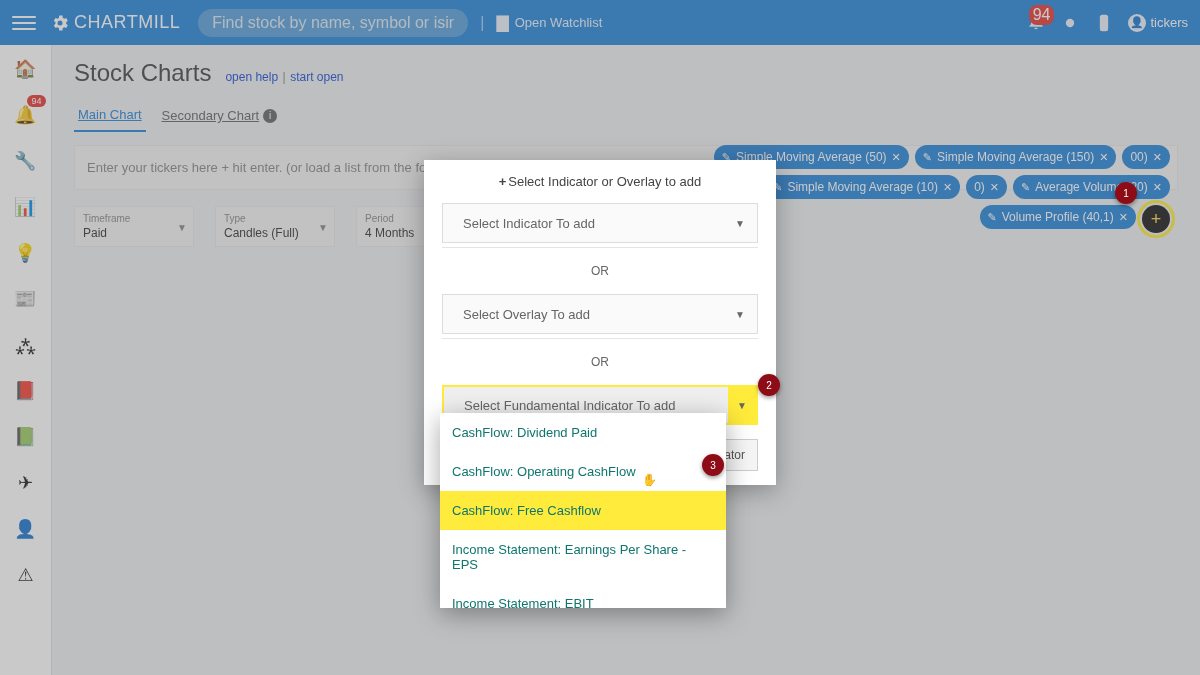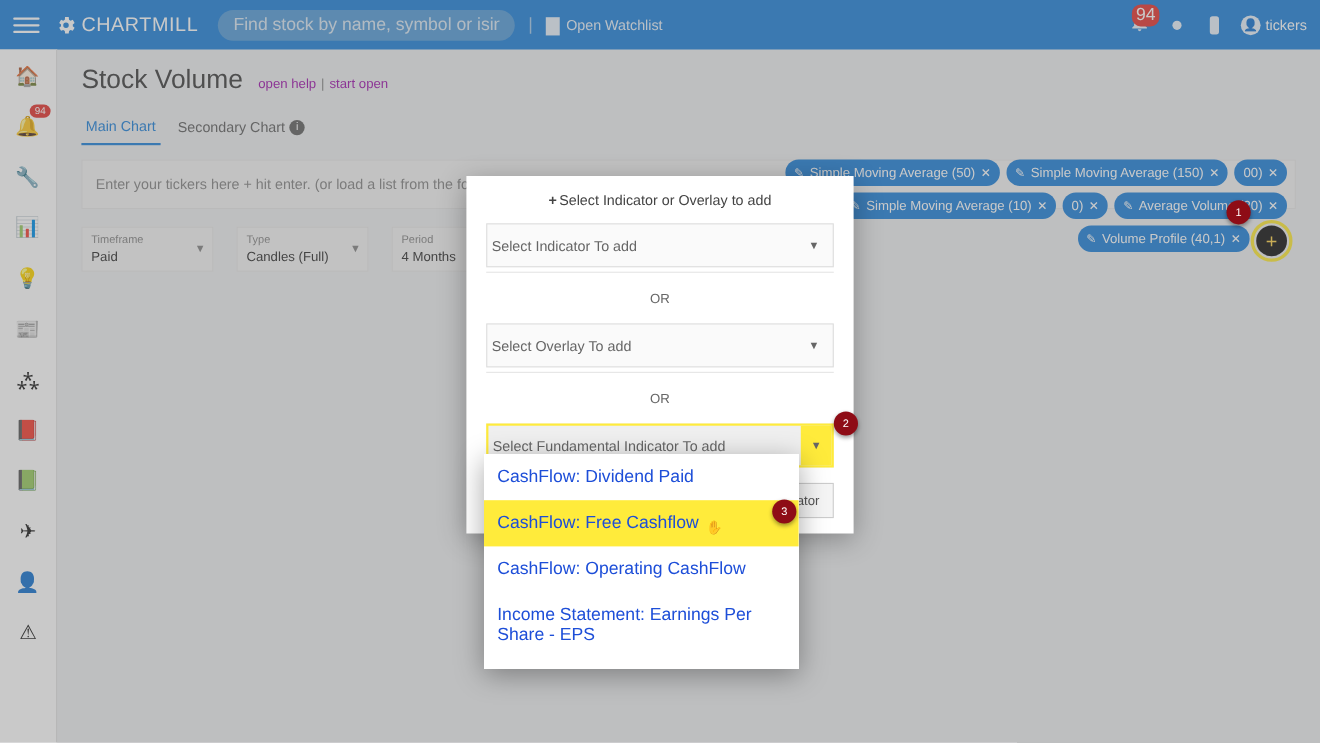--- a/index.html
+++ b/index.html
@@ -27,24 +27,24 @@
 
 
 .sidebar { position: absolute; top: 45px; left: 0; width: 52px; height: 630px; background: #fff; display: flex; flex-direction: column; align-items: center; padding-top: 8px; gap: 14px; border-right: 1px solid #e0e0e0; z-index: 2; }
 .sidebar .sitem { width: 32px; height: 32px; display: flex; align-items: center; justify-content: center; color: #202020; font-size: 18px; cursor: pointer; position: relative; }
 .sidebar .sitem.badge94::after { content: "94"; position: absolute; top: -4px; right: -4px; background:#e53935; color:#fff; font-size:9px; padding:1px 4px; border-radius:8px; }
 
 
 .main { position: absolute; top: 45px; left: 52px; right: 0; bottom: 0; padding: 14px 22px; }
 .title-row { display: flex; align-items: baseline; gap: 14px; margin-bottom: 12px; }
 .title-row h1 { font-size: 24px; font-weight: 400; color: #444; }
-.title-row a { font-size: 12px; color: #a21caf; text-decoration: none; margin-top: 12px; }
+.title-row a { font-size: 12px; color: #1d4ed8; text-decoration: none; margin-top: 12px; }
 .title-row .pipe { font-size: 12px; color: #888; }
 .tabs { display: flex; gap: 12px; border-bottom: 1px solid transparent; margin-bottom: 12px; }
-.tab { font-size: 13px; color: #666; padding: 8px 4px; cursor: pointer; display:flex; align-items:center; gap:4px; }
+.tab { font-size: 13px; color: #666; padding: 8px 4px; cursor: pointer; display:flex; align-items:center; gap:4px;text-decoration:underline; }
 .tab.active { color: #2584da; border-bottom: 2px solid #2584da; }
 .tab .info { width:14px; height:14px; border-radius:50%; background:#666; color:#fff; font-size:10px; display:flex;align-items:center;justify-content:center; }
 
 .card { background: #f5f5f5; border: 1px solid #e8e8e8; margin-bottom: 10px; }
 .ticker-input { padding: 14px 12px; font-size: 13px; }
 .ticker-input input { width: 500px; border: none; background: transparent; outline: none; font-size: 13px; color:#666; }
 .ticker-input input::placeholder { color:#888; }
 .ctrl-row { display: flex; gap: 21px; padding: 6px 0; }
 .select { width: 120px; background: #f5f5f5; border: 1px solid #e8e8e8; padding: 6px 8px; position: relative; }
 .select .lbl { font-size: 10px; color: #888; }
@@ -57,32 +57,32 @@
 .chip .pen, .chip .x { font-size: 11px; cursor: pointer; }
 .add-btn { width: 28px; height: 28px; border-radius: 50%; background: #1a1a1a; color: #ffd54f; display:flex; align-items:center; justify-content:center; font-size:18px; cursor:pointer; outline: 3px solid #ffeb3b; outline-offset: 2px; position: relative; }
 
 
 .dim { position: absolute; top: 0; left: 0; right: 0; bottom: 0; background: rgba(100,100,100,0.35); z-index: 5; }
 
 
 .dialog { position: absolute; top: 160px; left: 424px; width: 352px; background: #fff; z-index: 10; box-shadow: 0 6px 24px rgba(0,0,0,0.3); padding: 14px 18px 14px; }
 .dialog h3 { font-size: 13px; font-weight: 400; color: #444; margin-bottom: 14px; text-align: center; }
 .dialog h3 .plus { font-weight: bold; margin-right: 2px; }
-.dlg-sel { width: 100%; height: 40px; border: 1px solid #ddd; background: #fafafa; display: flex; align-items: center; padding: 0 4px; font-size: 13px; color: #666; position: relative; margin-bottom: 4px; cursor:pointer; }
+.dlg-sel { width: 100%; height: 40px; border: 1px solid #ddd; background: #fafafa; display: flex; align-items: center; padding: 0 20px; font-size: 13px; color: #666; position: relative; margin-bottom: 4px; cursor:pointer; }
 .dlg-sel .caret { position:absolute; right:12px; font-size:10px; }
 .dlg-sel.highlight { border: 2px solid #ffeb3b; background: #efefef; }
 .dlg-sel.highlight .caret-box { position:absolute; right:0; top:0; bottom:0; width:28px; background:#ffeb3b; display:flex; align-items:center; justify-content:center; }
 .or { text-align: center; font-size: 12px; color: #666; padding: 16px 0; }
 .dlg-hr { border: none; border-top: 1px solid #e5e5e5; }
 .dlg-btn-row { display:flex; justify-content:flex-end; gap:8px; margin-top:14px; }
 .dlg-btn { padding: 8px 12px; font-size:12px; border:1px solid #ccc; background:#f5f5f5; color:#555; cursor:pointer; }
 
 
 .dropdown { position: absolute; top: 413px; left: 440px; width: 286px; background: #fff; z-index: 20; box-shadow: 0 6px 24px rgba(0,0,0,0.35); max-height: 195px; overflow-y: auto; }
-.dd-item { padding: 12px 12px; font-size: 16px; color: #1d4ed8; cursor: pointer; }
+.dd-item { padding: 12px 12px; font-size: 13px; color: #0f766e; cursor: pointer; }
 .dd-item.hl { background: #ffeb3b; }
 .dropdown::-webkit-scrollbar { width: 8px; }
 .dropdown::-webkit-scrollbar-thumb { background:#bbb; }
 
 
 .marker { position: absolute; width: 22px; height: 22px; border-radius: 50%; background: #8e0c16; color: #fff; font-size: 10px; display:flex; align-items:center; justify-content:center; z-index: 30; box-shadow: 0 2px 4px rgba(0,0,0,0.4); }
 
 .cursor { position:absolute; z-index:40; font-size:12px; color:#000; }
 </style>
 </head>
@@ -142,21 +142,21 @@
   <div class="sitem">⁂</div>
   <div class="sitem">📕</div>
   <div class="sitem">📗</div>
   <div class="sitem">✈</div>
   <div class="sitem">👤</div>
   <div class="sitem">⚠</div>
 </div>
 
 <div class="main">
   <div class="title-row">
-    <h1>Stock Volume</h1>
+    <h1>Stock Charts</h1>
     <div>
       <a href="#">open help</a>
       <span class="pipe">|</span>
       <a href="#">start open</a>
     </div>
   </div>
   <div class="tabs">
     <div class="tab active">
         <span>Main Chart</span>
       </div>
@@ -252,22 +252,22 @@
         <span style="font-size:10px">▼</span>
       </span>
   </div>
   <div class="dlg-btn-row">
     <div class="dlg-btn">ndicator</div>
   </div>
 </div>
 
 <div class="dropdown">
   <div class="dd-item">CashFlow: Dividend Paid</div>
+  <div class="dd-item">CashFlow: Operating CashFlow</div>
   <div class="dd-item hl">CashFlow: Free Cashflow</div>
-  <div class="dd-item">CashFlow: Operating CashFlow</div>
   <div class="dd-item">Income Statement: Earnings Per Share - EPS</div>
   <div class="dd-item">Income Statement: EBIT</div>
   <div class="dd-item">Income Statement: Gross Profit</div>
 </div>
 
 <div class="marker" style="top:182px; left:1115px;">1</div>
 <div class="marker" style="top:374px; left:758px;">2</div>
 <div class="marker" style="top:454px; left:702px;">3</div>
 
 <div class="cursor" style="top:473px; left:642px;">✋</div>

